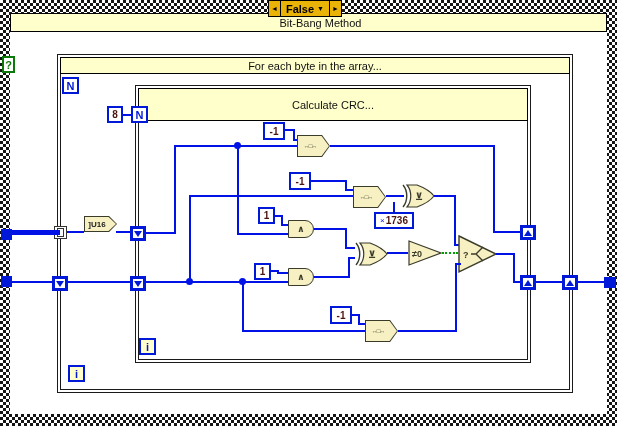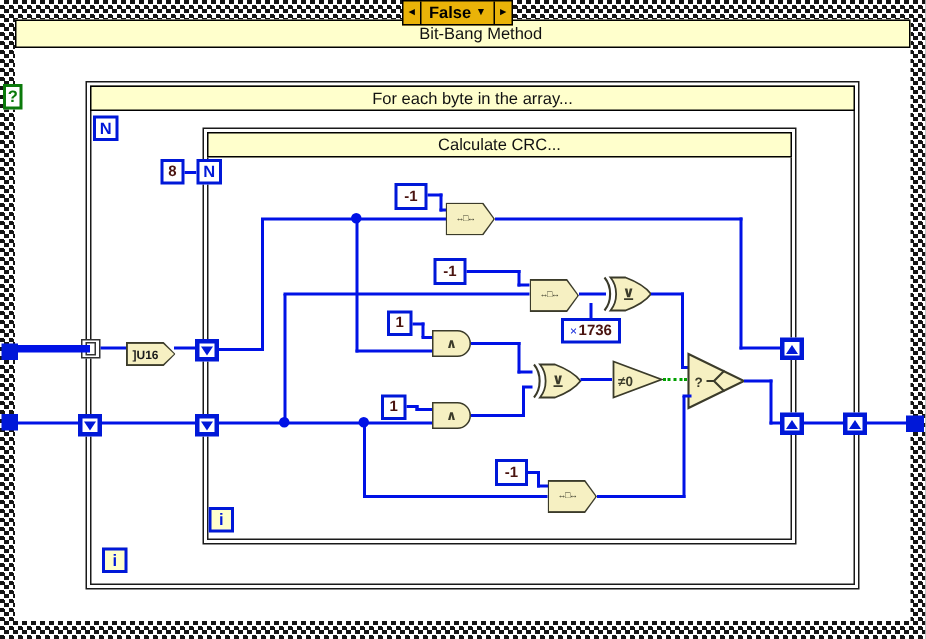--- a/index.html
+++ b/index.html
@@ -94,41 +94,41 @@
   <div class="abs term iter" style="left:68px;top:365px;width:17px;height:17px;">
     <span>i</span>
   </div>
   <div class="abs idx" style="left:54px;top:226px;width:13px;height:13px;">
       <span></span>
     </div>
   <div class="abs reg down" style="left:52px;top:276px;"></div>
   <div class="abs reg up" style="left:562px;top:275px;"></div>
 
   <div class="abs loop" style="left:138px;top:88px;width:390px;height:272px;"></div>
-  <div class="abs band" style="left:138px;top:88px;width:390px;height:17px;">
+  <div class="abs band" style="left:138px;top:88px;width:390px;height:33px;">
     <span>Calculate CRC...</span>
   </div>
   <div class="abs const" style="left:107px;top:106px;width:16px;height:17px;">
     <span>8</span>
   </div>
   <div class="abs wire" style="left:123px;top:114px;width:8px;height:2px;"></div>
   <div class="abs term" style="left:131px;top:106px;width:17px;height:17px;">
     <span>N</span>
   </div>
   <div class="abs term iter" style="left:139px;top:338px;width:17px;height:17px;">
     <span>i</span>
   </div>
   <div class="abs reg down" style="left:130px;top:226px;"></div>
   <div class="abs reg down" style="left:130px;top:276px;"></div>
   <div class="abs reg up" style="left:520px;top:225px;"></div>
   <div class="abs reg up" style="left:520px;top:275px;"></div>
 
   <div class="abs wire" style="left:12px;top:230px;width:48px;height:5px;"></div>
   <div class="abs wire" style="left:67px;top:231px;width:17px;height:2px;"></div>
-  <div class="abs" style="left:84px;top:228px;width:32px;height:16px;padding-left:33px;">
+  <div class="abs" style="left:84px;top:216px;width:32px;height:16px;padding-left:33px;">
     <div class="pshape"></div>
       <div class="pfill"></div>
     <div class="pglyph u16">]U16</div>
   </div>
   <div class="abs wire" style="left:116px;top:231px;width:14px;height:2px;"></div>
   <div class="abs wire" style="left:12px;top:281px;width:40px;height:2px;"></div>
   <div class="abs wire" style="left:68px;top:281px;width:62px;height:2px;"></div>
 
   <div class="abs wire" style="left:146px;top:232px;width:30px;height:2px;"></div>
   <div class="abs wire" style="left:174px;top:146px;width:2px;height:88px;"></div>

